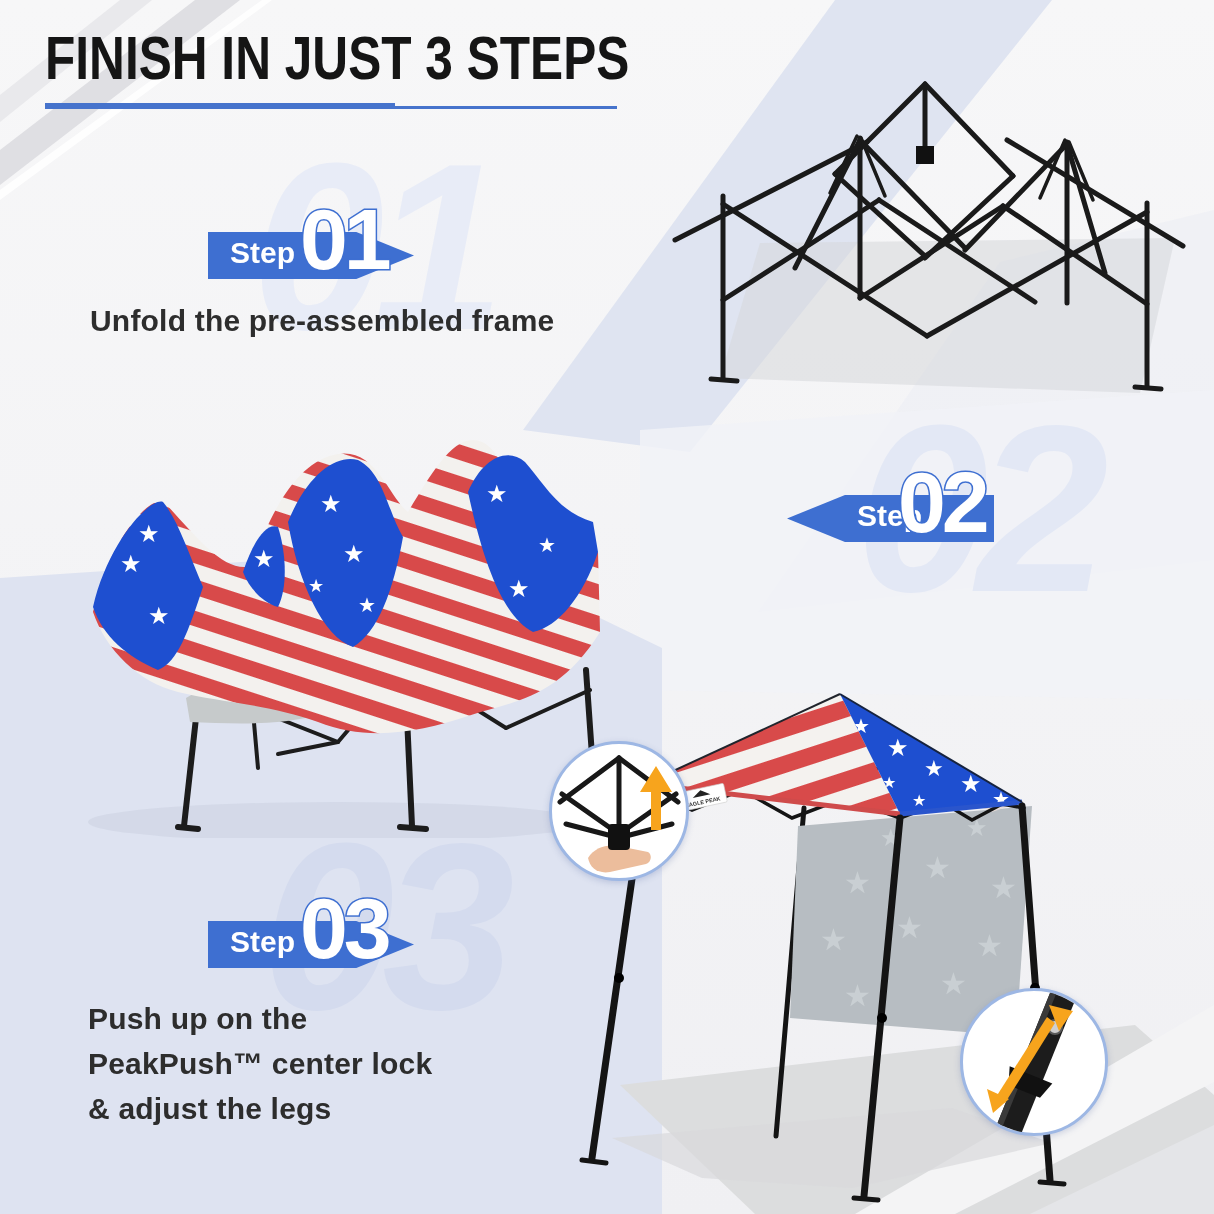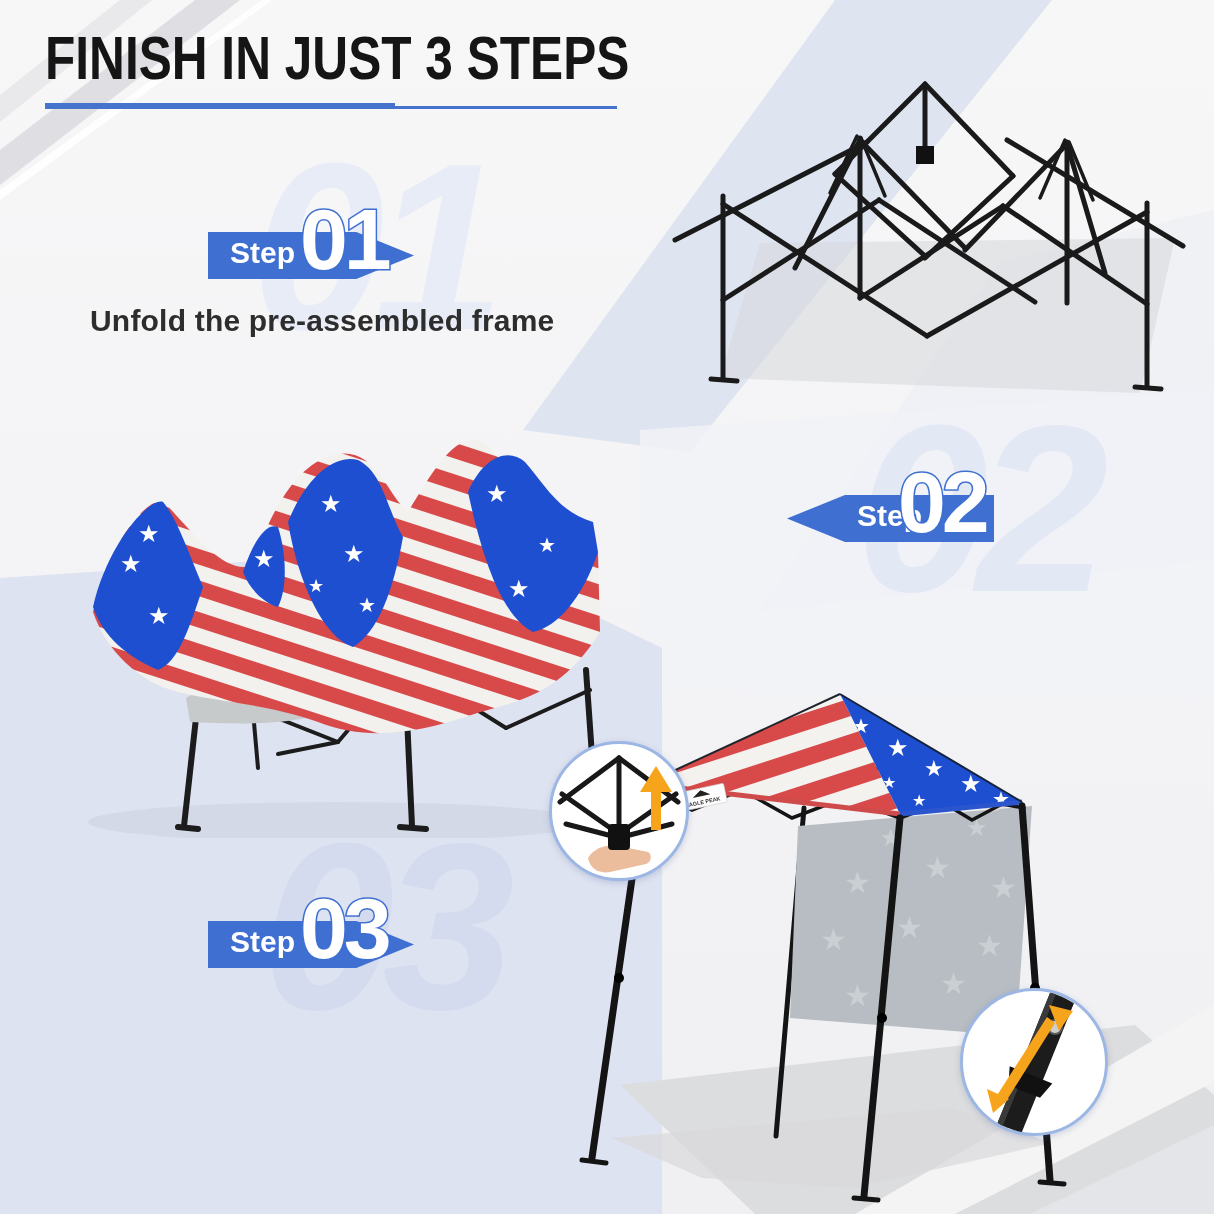--- a/index.html
+++ b/index.html
@@ -295,14 +295,19 @@
     <span class="step-word" style="left:70px;">Step</span>
   </div>
   <div class="abs step-num" style="left:898px;top:459px;">02</div>
   <div class="abs desc" style="left:635px;top:560px;width:570px;">
   </div>
 
   <div class="abs banner banner-right" style="left:208px;top:921px;width:206px;">
     <span class="step-word" style="left:22px;">Step</span>
   </div>
   <div class="abs step-num" style="left:300px;top:885px;">03</div>
+  <div class="abs desc" style="left:88px;top:996px;width:560px;">
+    <div>Push up on the</div>
+    <div>PeakPush™ center lock</div>
+    <div>&amp; adjust the legs</div>
+  </div>
 
 </div>
 
 </body></html>

